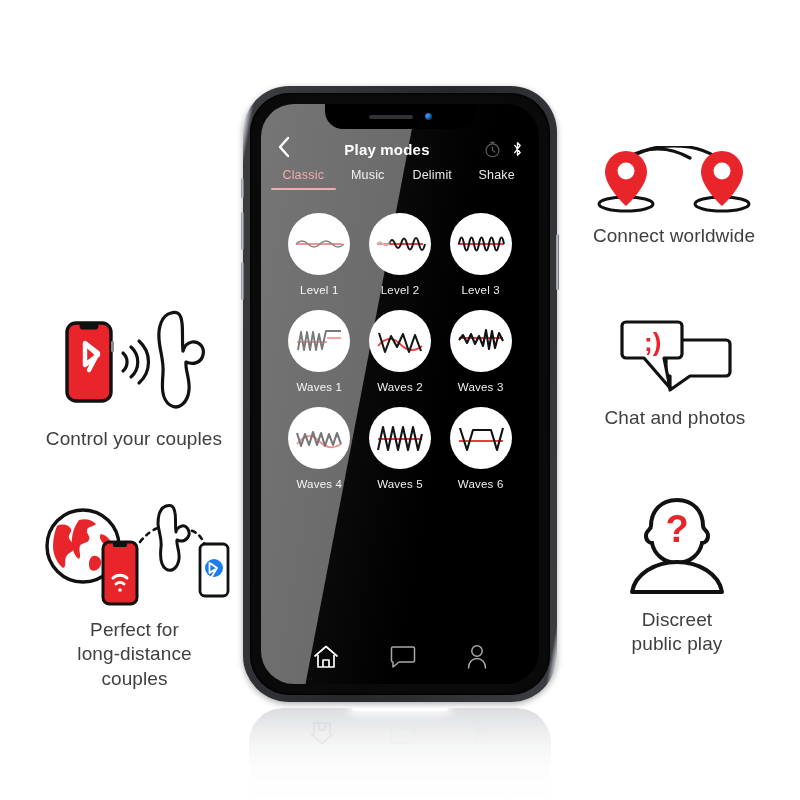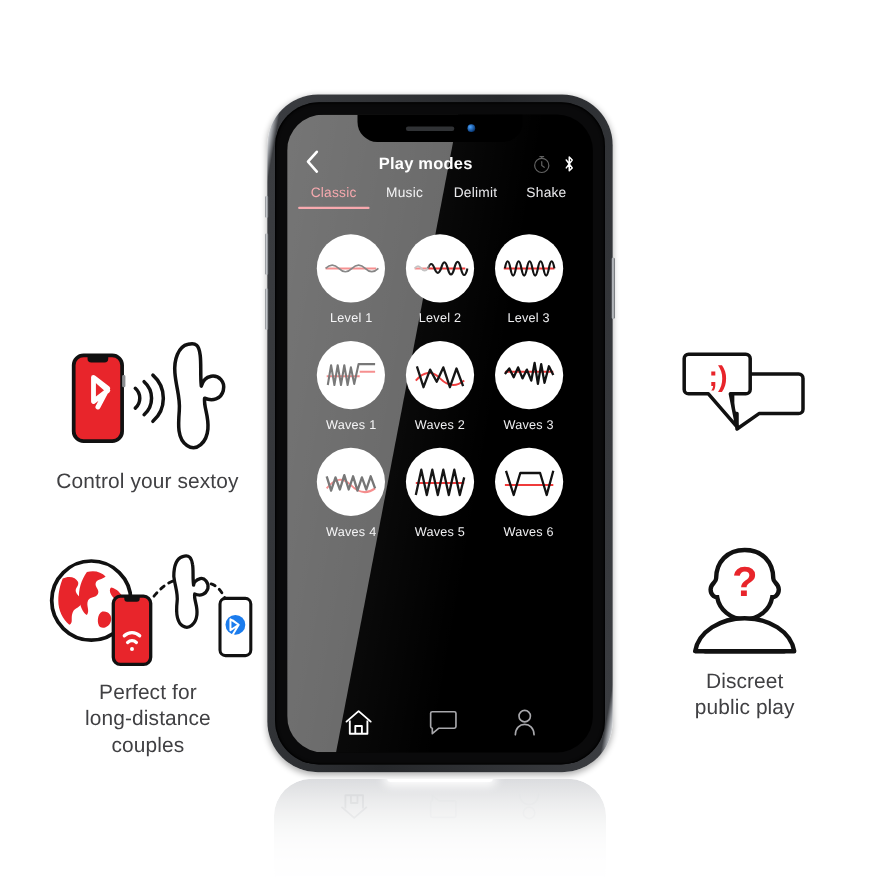--- a/index.html
+++ b/index.html
@@ -247,21 +247,21 @@
         <path d="M40 42 L49 50 L36 60 v-22 l13 10 L40 65" fill="none" stroke="#fff" stroke-width="4.4" stroke-linejoin="round" stroke-linecap="round"></path>
         <g fill="none" stroke="#111" stroke-width="3.2" stroke-linecap="round">
           <path d="M74 48 a12 12 0 0 1 0 18"></path>
           <path d="M82 42 a20 20 0 0 1 0 30"></path>
           <path d="M90 36 a28 28 0 0 1 0 42"></path>
         </g>
         <path d="M122 8 c-9 2 -13 14 -12 26 c1 13 5 22 4 34 c-1 13 -2 26 7 32 c9 6 18 -3 19 -15 c1 -12 -4 -20 -3 -28
                  c7 3 15 1 17 -7 c2 -8 -4 -14 -11 -13 c-5 1 -8 5 -9 9 c-1 -10 0 -20 -1 -28 c-1 -9 -4 -12 -11 -10 z" fill="#fff" stroke="#111" stroke-width="3.2" stroke-linejoin="round"></path>
       </svg>
     </div>
-    <div class="cap">Control your sextoy</div>
+    <div class="cap">Control your couples</div>
   </div>
 
   <div class="feature f-longdist">
     <div class="art">
       <svg width="200" height="110" viewBox="0 0 200 110">
         <circle cx="48" cy="48" r="36" fill="#fff" stroke="#111" stroke-width="3.4"></circle>
         <g fill="#e8252b">
           <path d="M22 28 c6 -3 12 -1 14 3 c1 4 -3 5 -2 9 c1 4 6 5 5 10 c-1 5 -6 4 -8 9 c-2 5 1 9 -3 11
                    c-6 -5 -10 -13 -10 -22 c0 -8 2 -15 4 -20 z"></path>
           <path d="M44 22 c7 -2 13 0 17 4 c-3 3 -8 2 -9 6 c-1 4 4 6 2 10 c-2 4 -7 2 -9 6 c-2 5 2 9 -1 13
@@ -283,29 +283,45 @@
         <rect x="165" y="46" width="28" height="52" rx="5" fill="#fff" stroke="#111" stroke-width="2.8"></rect>
         <circle cx="179" cy="70" r="9" fill="#1b7ced"></circle>
         <path d="M176.5 66 L182 70 L174.5 75 v-10 l7.5 5 L176.5 79" fill="none" stroke="#fff" stroke-width="1.8" stroke-linejoin="round" stroke-linecap="round"></path>
       </svg>
     </div>
     <div class="cap">Perfect for
 long-distance
 couples</div>
   </div>
 
+  <div class="feature f-worldwide">
+    <div class="art">
+      <svg width="162" height="68" viewBox="0 0 162 68">
+        <ellipse cx="33" cy="58" rx="27" ry="7" fill="#fff" stroke="#111" stroke-width="3"></ellipse>
+        <ellipse cx="129" cy="58" rx="27" ry="7" fill="#fff" stroke="#111" stroke-width="3"></ellipse>
+        <path d="M33 10 q32 -18 64 0" fill="none" stroke="#111" stroke-width="3.2" stroke-linecap="round" transform="translate(0,2)"></path>
+        <path d="M33 18 C 48 -6, 114 -6, 129 18" fill="none" stroke="#111" stroke-width="3.2" stroke-linecap="round"></path>
+        <path d="M33 5 a21 21 0 0 0 -21 21 c0 15 21 34 21 34 s21 -19 21 -34 a21 21 0 0 0 -21 -21 z" fill="#e8252b"></path>
+        <circle cx="33" cy="25" r="8.5" fill="#fff"></circle>
+        <path d="M129 5 a21 21 0 0 0 -21 21 c0 15 21 34 21 34 s21 -19 21 -34 a21 21 0 0 0 -21 -21 z" fill="#e8252b"></path>
+        <circle cx="129" cy="25" r="8.5" fill="#fff"></circle>
+      </svg>
+    </div>
+    <div class="cap">Connect worldwide</div>
+  </div>
 
   <div class="feature f-chat">
     <div class="art">
       <svg width="122" height="78" viewBox="0 0 122 78">
         <path d="M60 22 h52 a4 4 0 0 1 4 4 v28 a4 4 0 0 1 -4 4 h-36 l-20 14 v-14 h0 a4 4 0 0 1 -4 -4 v-28 a4 4 0 0 1 4 -4 z" fill="#fff" stroke="#111" stroke-width="3.2" stroke-linejoin="round"></path>
         <path d="M12 4 h52 a4 4 0 0 1 4 4 v28 a4 4 0 0 1 -4 4 h-14 l6 30 l-26 -30 h-18 a4 4 0 0 1 -4 -4 v-28 a4 4 0 0 1 4 -4 z" fill="#fff" stroke="#111" stroke-width="3.2" stroke-linejoin="round"></path>
         <text x="30" y="33" font-family="Liberation Sans, sans-serif" font-size="26" font-weight="700" fill="#e8252b">;)</text>
       </svg>
     </div>
+    <div class="cap">Chat and photos</div>
   </div>
 
   <div class="feature f-discreet">
     <div class="art">
       <svg width="112" height="102" viewBox="0 0 112 102">
         <path d="M56 4 c-16 0 -26 11 -26 26 c0 4 -5 4 -5 10 c0 6 5 7 6 7 c2 11 12 20 25 20 c13 0 23 -9 25 -20
                  c1 0 6 -1 6 -7 c0 -6 -5 -6 -5 -10 c0 -15 -10 -26 -26 -26 z" fill="#fff" stroke="#111" stroke-width="4"></path>
         <path d="M56 66 c-22 0 -42 12 -45 30 h90 c-3 -18 -23 -30 -45 -30 z" fill="#fff" stroke="#111" stroke-width="4" stroke-linejoin="round"></path>
         <path d="M20 96 h72" stroke="#111" stroke-width="4" stroke-linecap="round"></path>
         <text x="56" y="46" text-anchor="middle" font-family="Liberation Sans, sans-serif" font-size="38" font-weight="700" fill="#e8252b">?</text>

